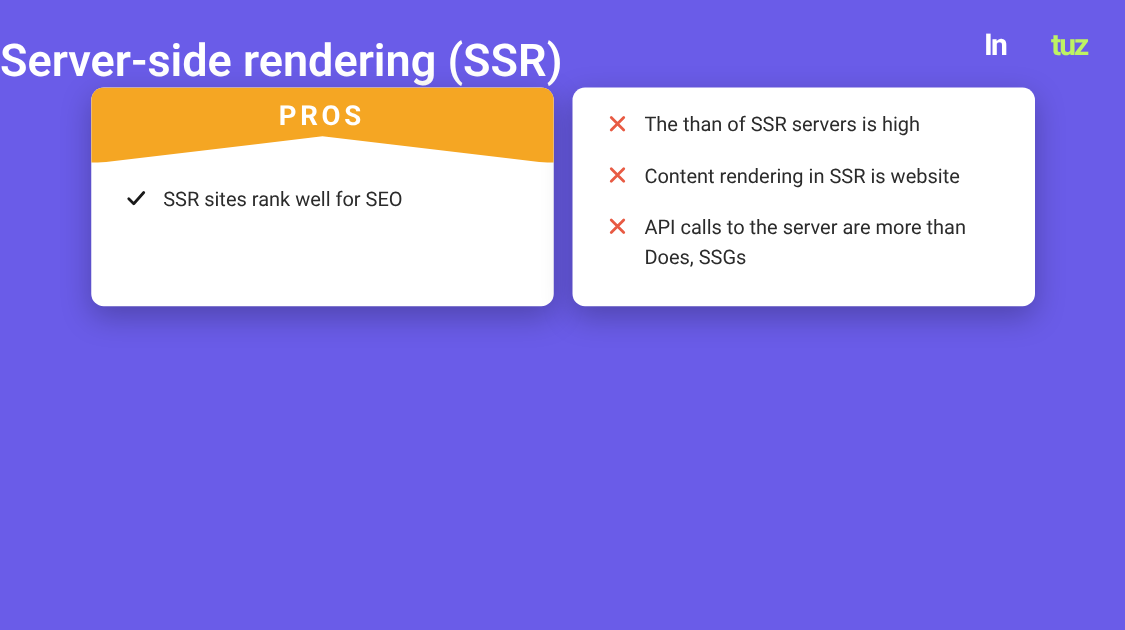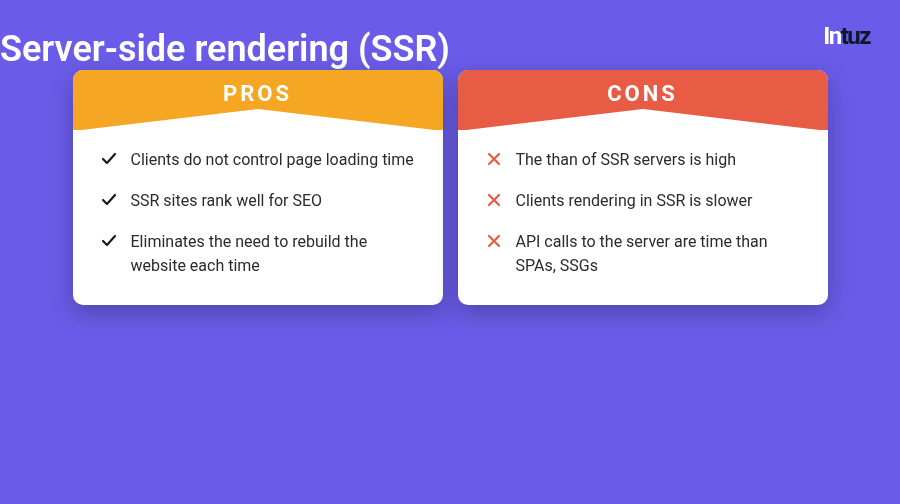--- a/index.html
+++ b/index.html
@@ -13,21 +13,21 @@
     }
     .logo {
       position: absolute;
       top: 22px;
       right: 30px;
       font-size: 24px;
       font-weight: 700;
       letter-spacing: -1.5px;
     }
     .logo-in { color: #fff; margin-left: 10px; }
-    .logo-tuz { color: #0f172a; }
+    .logo-tuz { color: #bef264; margin-left: 36px; }
     .title {
       text-align: left;
       color: #fff;
       font-size: 36px;
       font-weight: 600;
       padding-top: 28px;
     }
     .cards {
       display: flex;
       justify-content: center;
@@ -121,68 +121,47 @@
       <div class="header-notch"></div>
       <div class="card-header-text">PROS</div>
     </div>
     <div class="card-body">
       <div class="item">
         <span class="icon check-icon">
           <svg width="16" height="16" viewBox="0 0 16 16" fill="none">
               <path d="M2 8 L6 12 L14 3" stroke-width="2.2" stroke-linecap="round" stroke-linejoin="round"></path>
             </svg>
         </span>
-        <span class="item-text">Clients do not control page loading time</span>
-      </div>
-      <div class="item">
-        <span class="icon check-icon">
-          <svg width="16" height="16" viewBox="0 0 16 16" fill="none">
-              <path d="M2 8 L6 12 L14 3" stroke-width="2.2" stroke-linecap="round" stroke-linejoin="round"></path>
-            </svg>
-        </span>
         <span class="item-text">SSR sites rank well for SEO</span>
-      </div>
-      <div class="item">
-        <span class="icon check-icon">
-          <svg width="16" height="16" viewBox="0 0 16 16" fill="none">
-              <path d="M2 8 L6 12 L14 3" stroke-width="2.2" stroke-linecap="round" stroke-linejoin="round"></path>
-            </svg>
-        </span>
-        <span class="item-text">Eliminates the need to rebuild the website each time</span>
       </div>
     </div>
   </div>
 
   <div class="card cons">
-    <div class="card-header">
-      <div class="header-bg"></div>
-      <div class="header-notch"></div>
-      <div class="card-header-text">CONS</div>
-    </div>
     <div class="card-body">
       <div class="item">
         <span class="icon cross-icon">
           <svg width="14" height="14" viewBox="0 0 14 14" fill="none">
               <path d="M2 2 L12 12 M12 2 L2 12" stroke-width="2.2" stroke-linecap="round"></path>
             </svg>
         </span>
         <span class="item-text">The than of SSR servers is high</span>
       </div>
       <div class="item">
         <span class="icon cross-icon">
           <svg width="14" height="14" viewBox="0 0 14 14" fill="none">
               <path d="M2 2 L12 12 M12 2 L2 12" stroke-width="2.2" stroke-linecap="round"></path>
             </svg>
         </span>
-        <span class="item-text">Clients rendering in SSR is slower</span>
+        <span class="item-text">Content rendering in SSR is website</span>
       </div>
       <div class="item">
         <span class="icon cross-icon">
           <svg width="14" height="14" viewBox="0 0 14 14" fill="none">
               <path d="M2 2 L12 12 M12 2 L2 12" stroke-width="2.2" stroke-linecap="round"></path>
             </svg>
         </span>
-        <span class="item-text">API calls to the server are time than SPAs, SSGs</span>
+        <span class="item-text">API calls to the server are more than Does, SSGs</span>
       </div>
     </div>
   </div>
 
 </div>
 
 </body></html>

